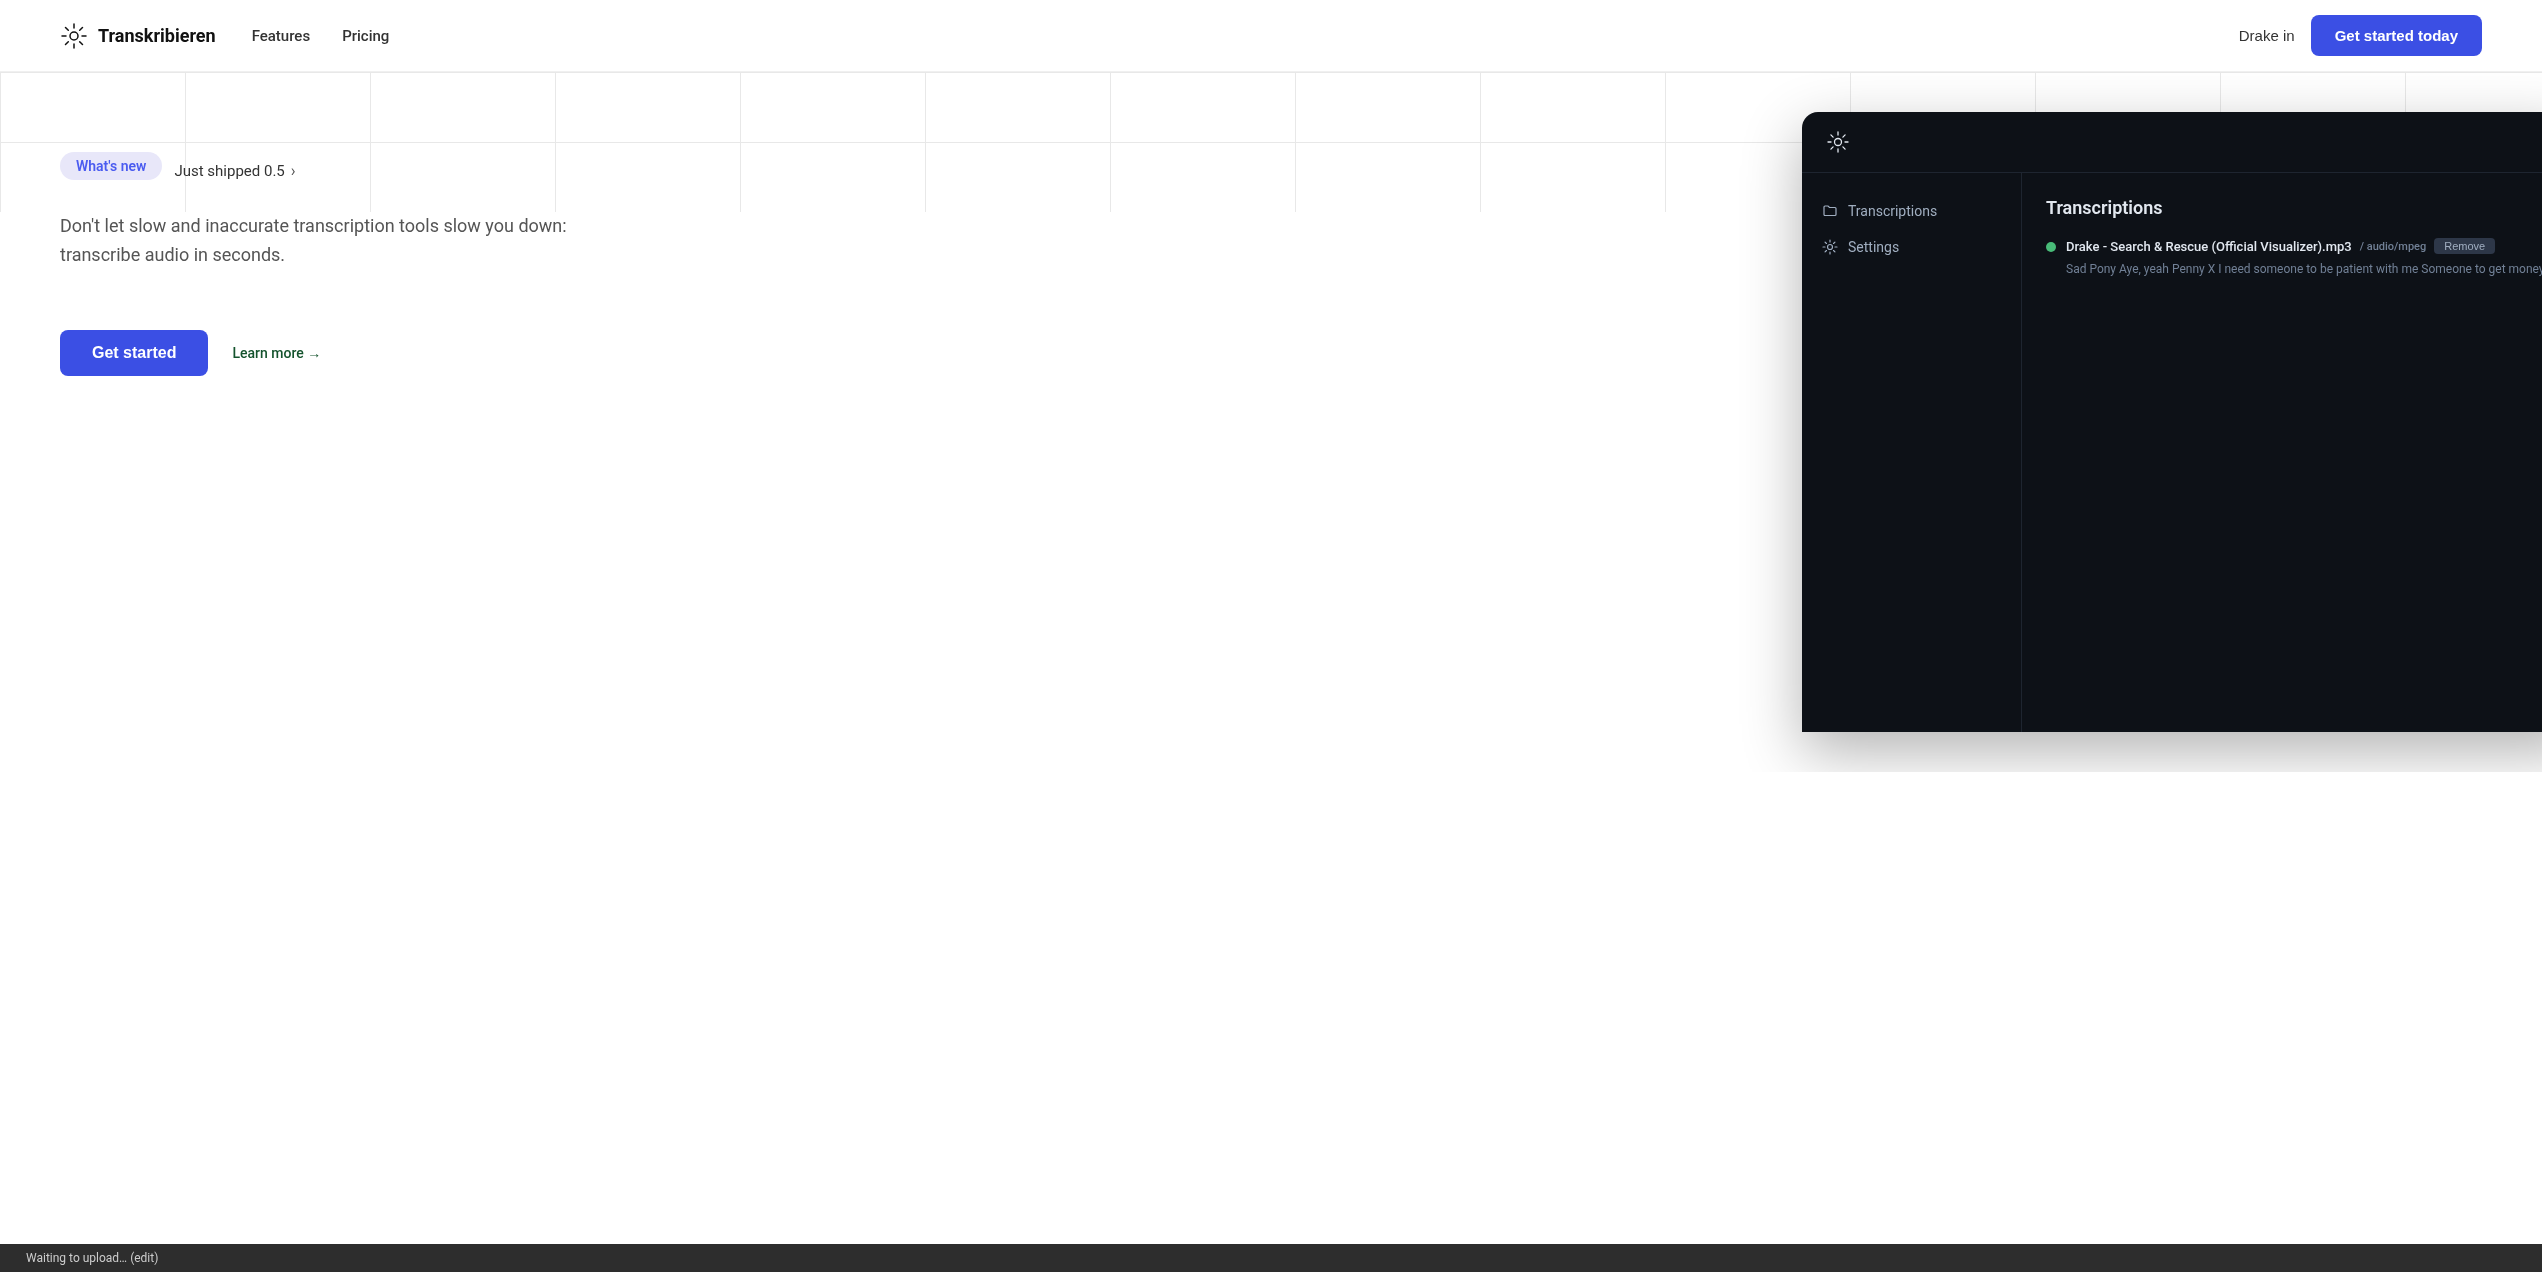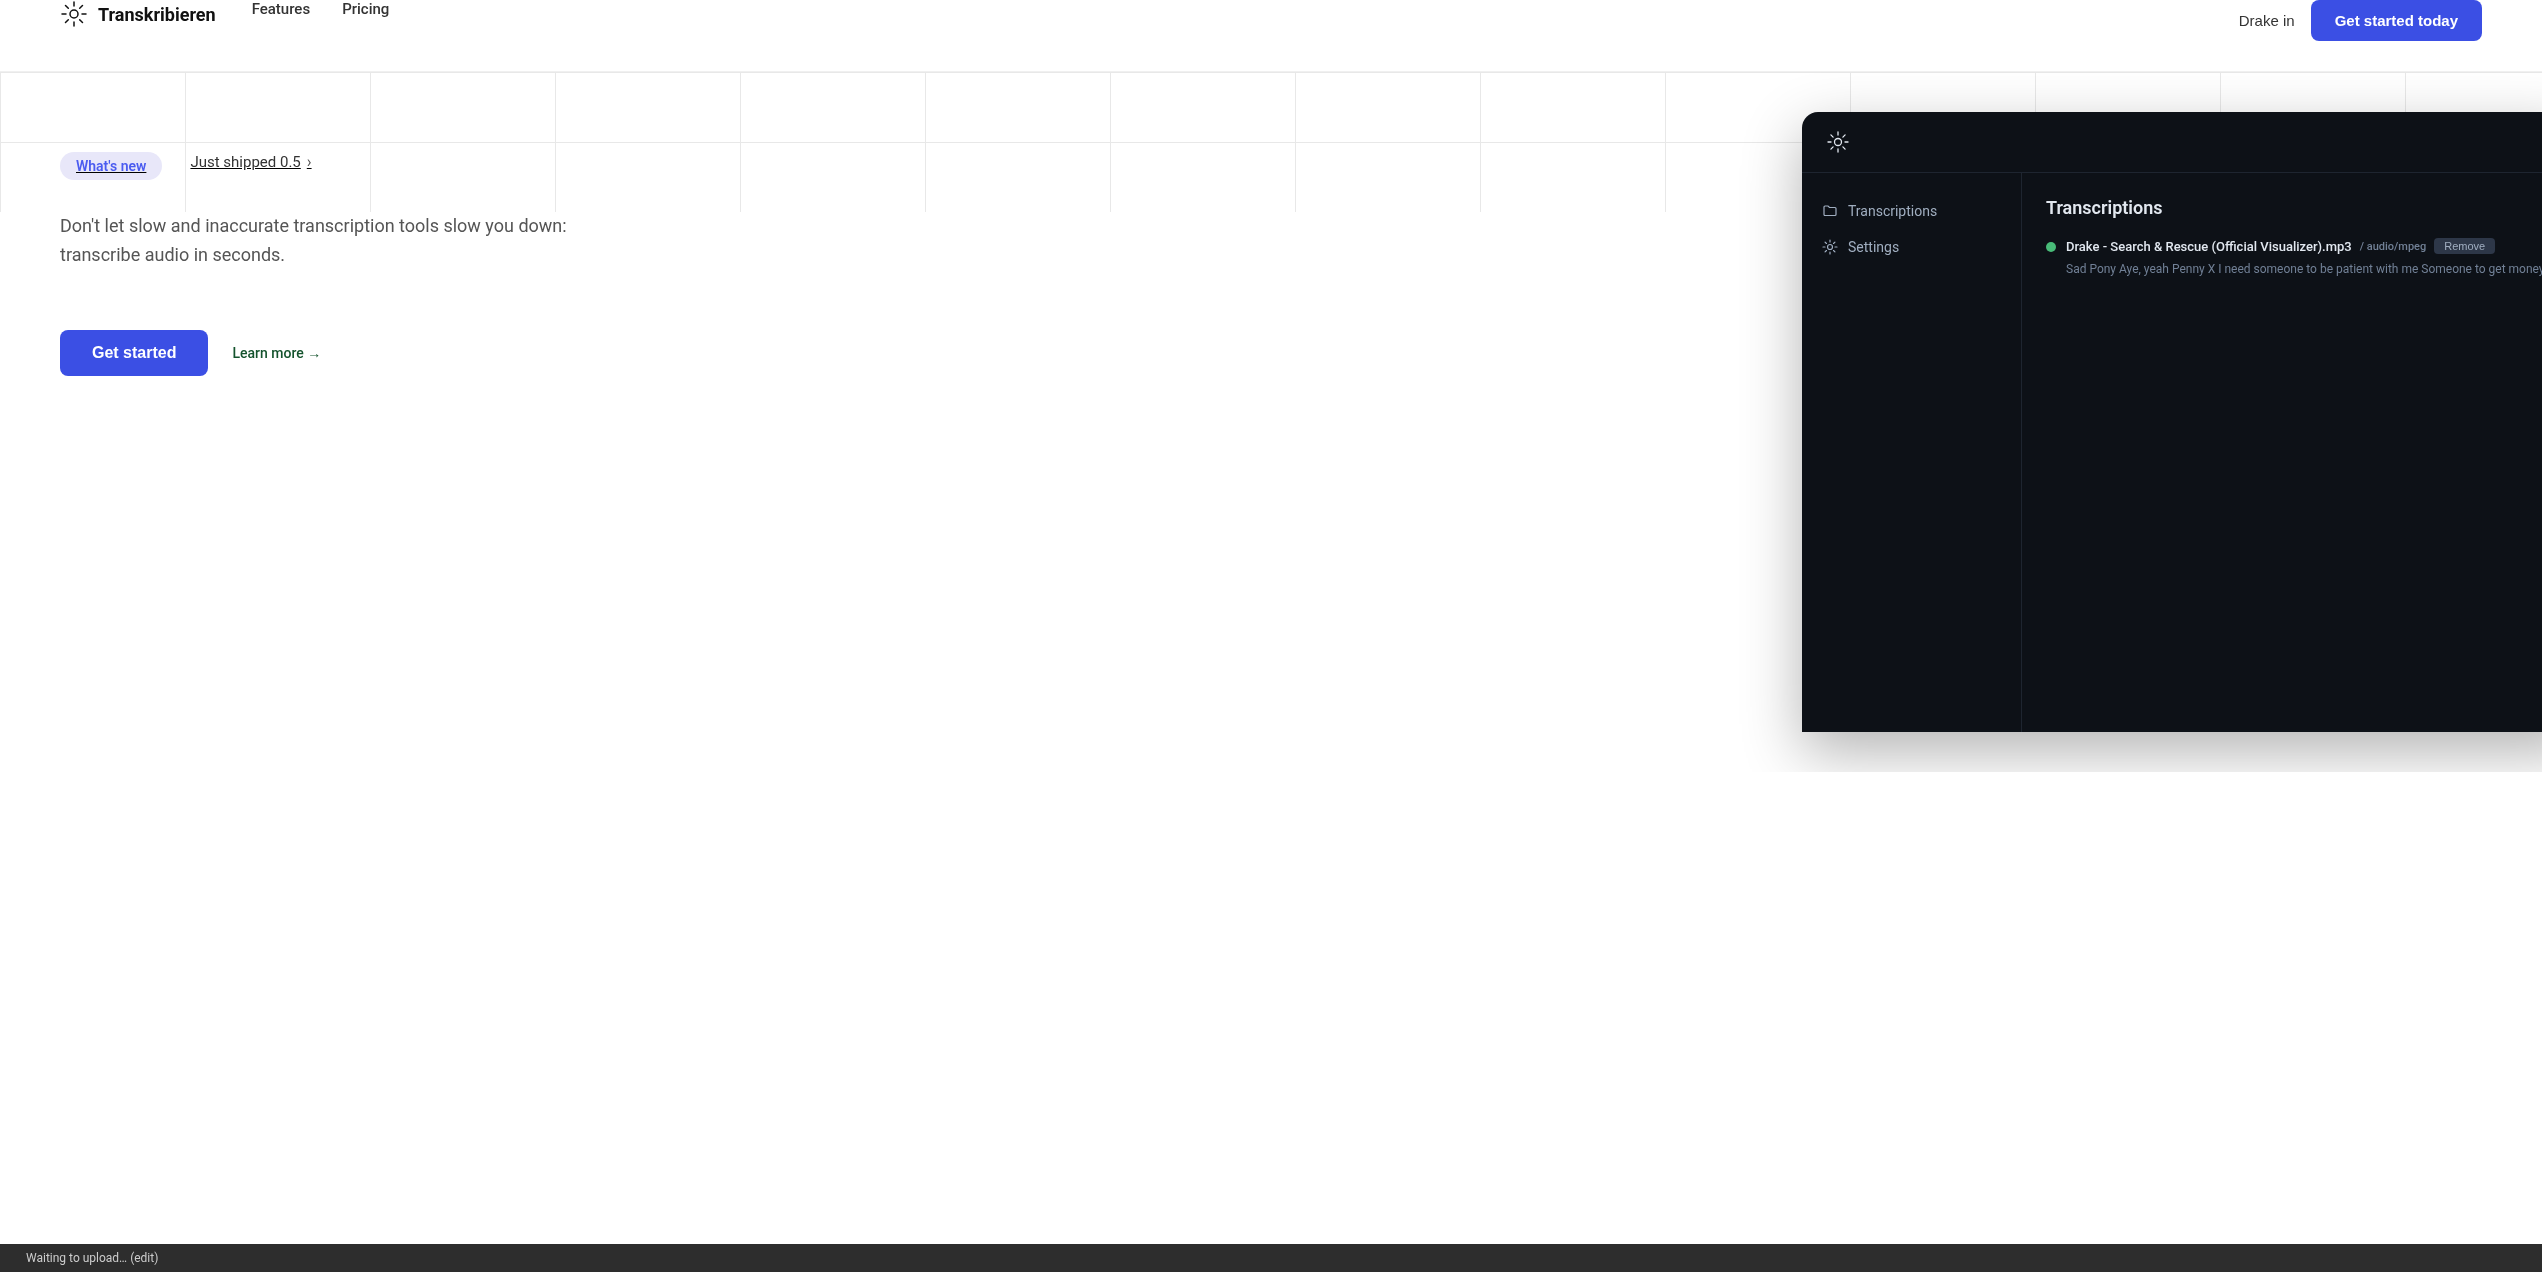--- a/index.html
+++ b/index.html
@@ -5,21 +5,21 @@
     * { margin: 0; padding: 0; box-sizing: border-box; }
     body {
       font-family: -apple-system, BlinkMacSystemFont, 'Segoe UI', Roboto, sans-serif;
       background: #ffffff;
       overflow-x: hidden;
     }
 
     
     nav {
       display: flex;
-      align-items: flex-start;
+      align-items: center;
       padding: 0 60px;
       height: 72px;
       border-bottom: 1px solid #f0f0f0;
       position: relative;
       z-index: 10;
       background: #fff;
     }
     .nav-logo {
       display: flex;
       align-items: center;
@@ -91,24 +91,23 @@
       overflow: hidden;
     }
     .hero-content {
       position: relative;
       z-index: 2;
       padding: 80px 60px 60px 60px;
       max-width: 820px;
     }
     .what-new-badge {
       display: inline-flex;
-      align-items: flex-start;
-      gap: 28px;
+      align-items: flex-end;
+      gap: 12px;
       margin-bottom: 32px;
-      text-decoration: underline;
     }
     .badge-tag {
       background: #e8e7f9;
       color: #4b5cf0;
       border-radius: 20px;
       padding: 6px 16px;
       font-size: 14px;
       font-weight: 600;
     }
     .badge-text {

